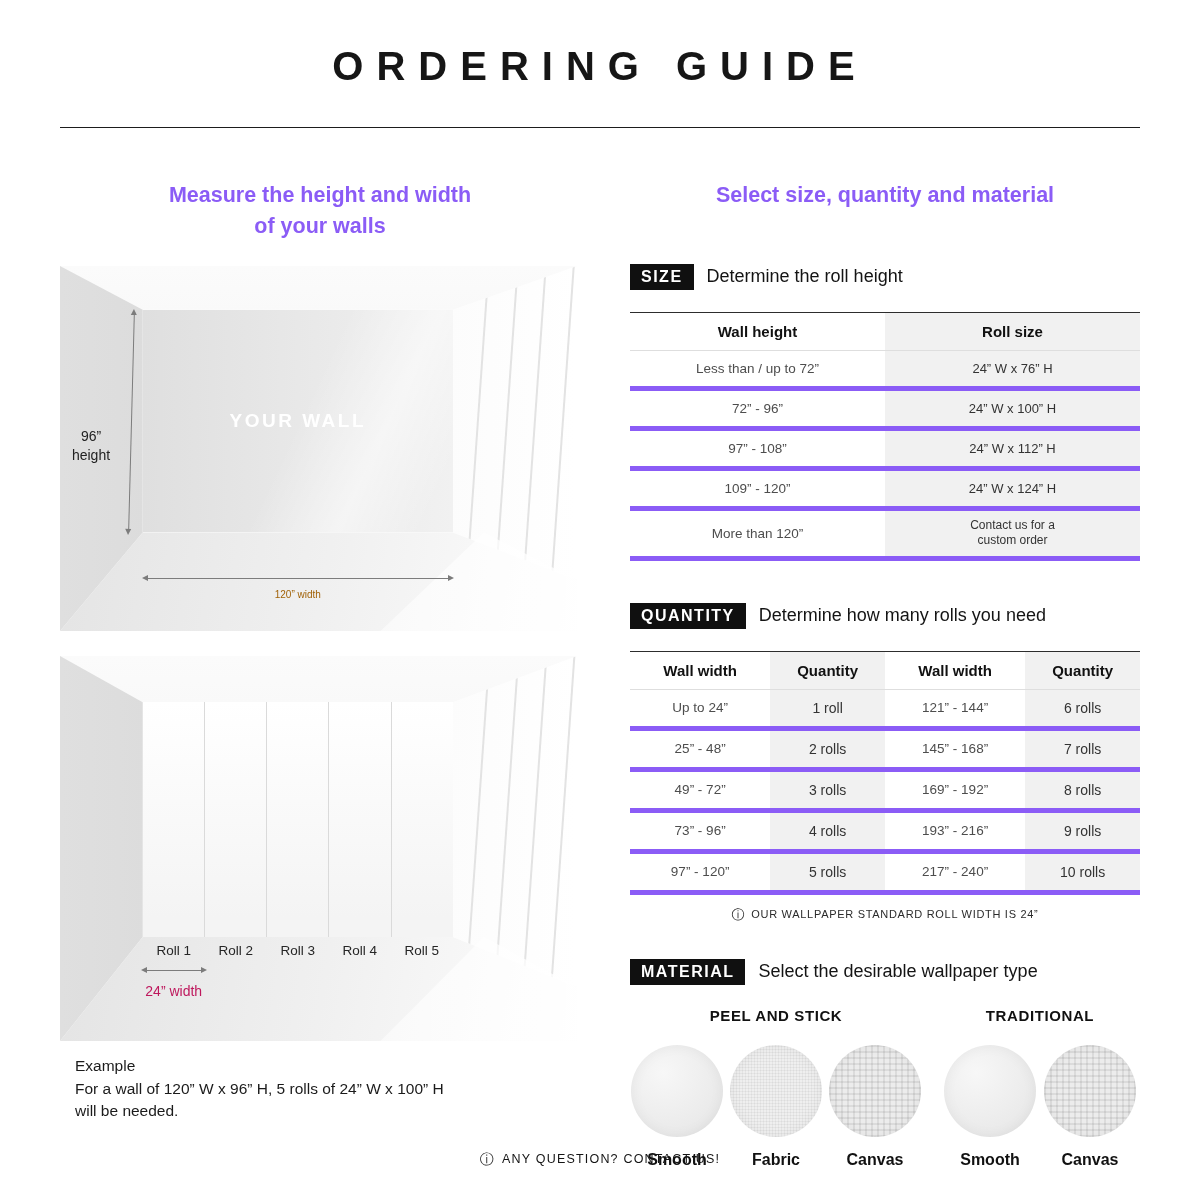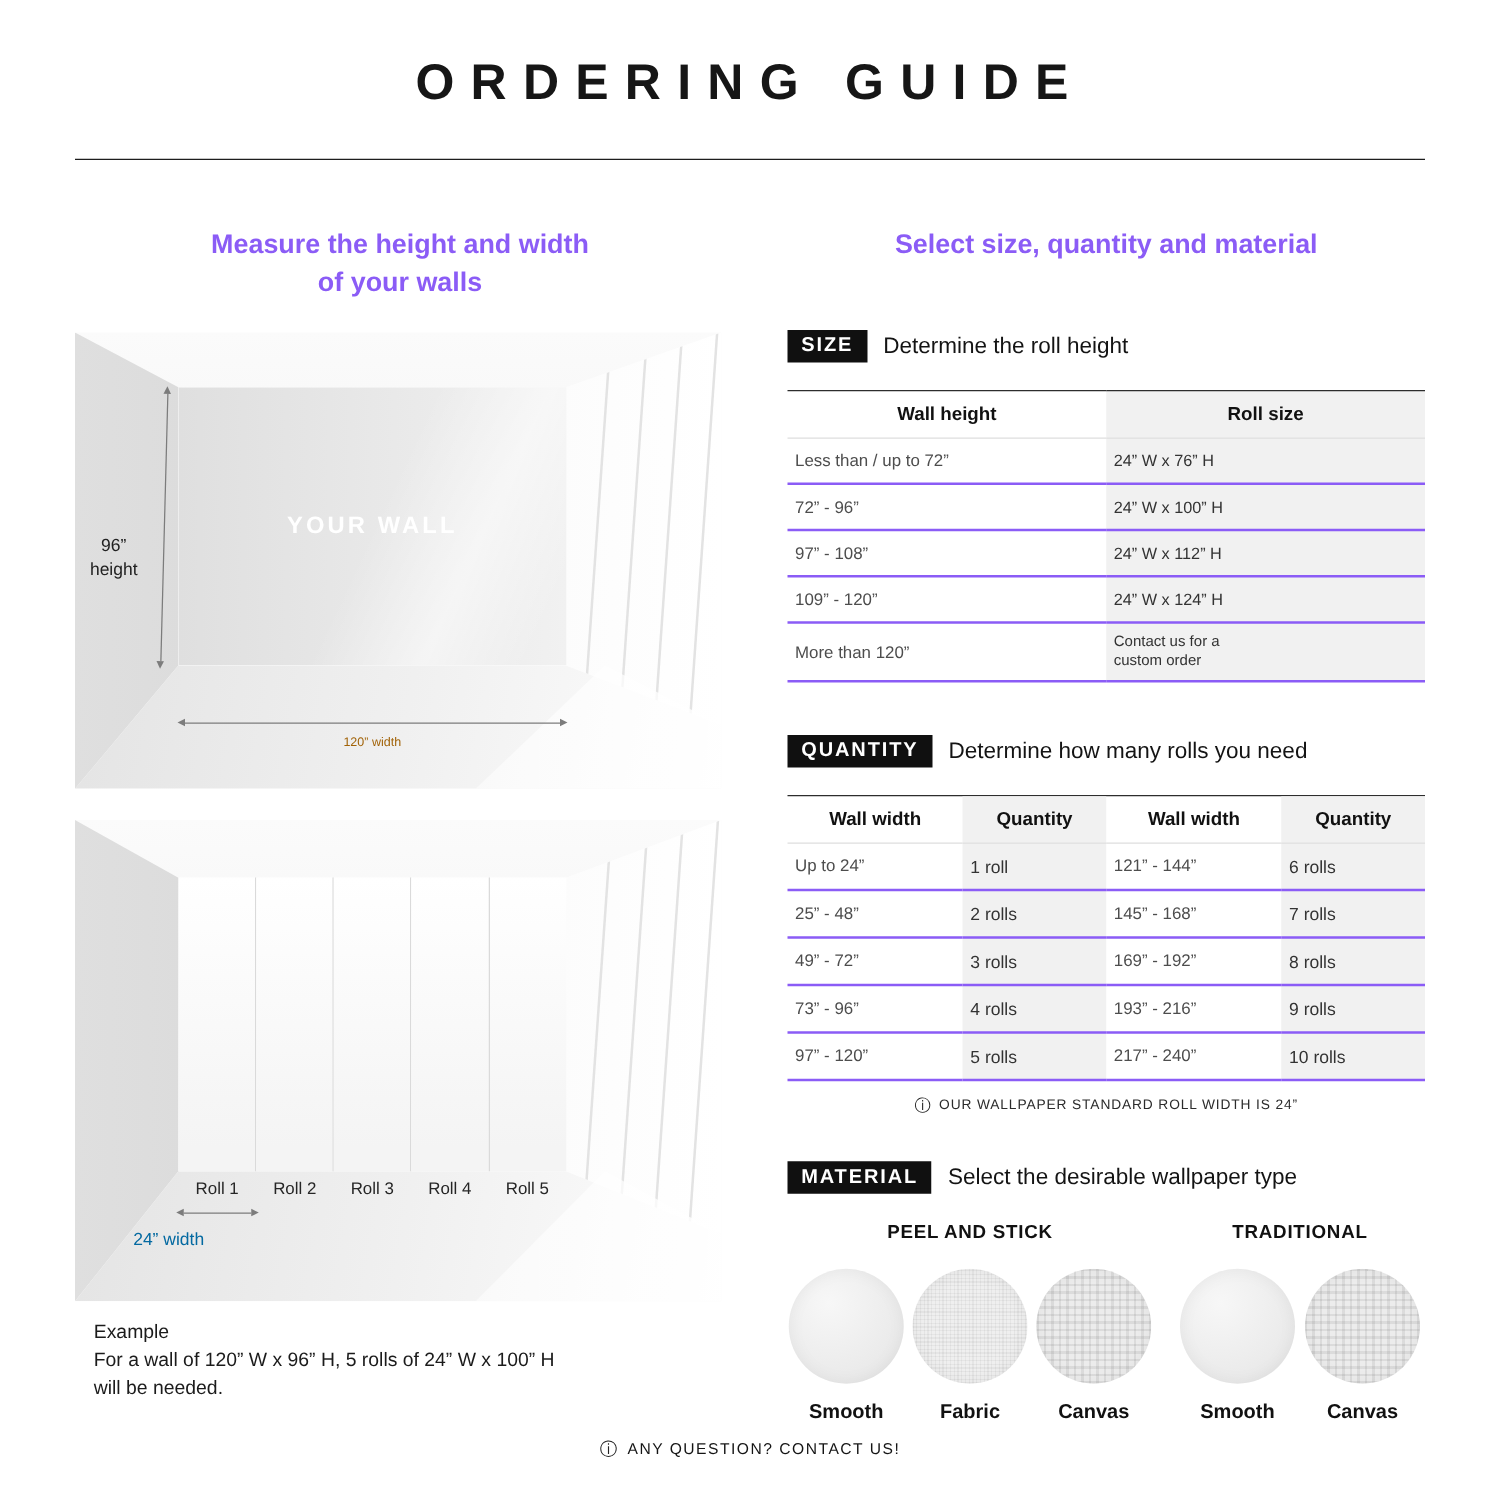--- a/index.html
+++ b/index.html
@@ -57,34 +57,34 @@
   .height-label span { display:block; }
   .room1 .dim-h { left:17%; top:85.5%; width:58%; }
   .width-label { position:absolute; left:16%; top:88.5%; width:60%; text-align:center; font-size:10px; color:#a16207; }
 
   .panels { position:absolute; left:16%; top:12%; width:60%; height:61%; display:flex; }
   .panel { flex:1; border-right:1px solid #dadada; background:linear-gradient(to bottom,#ffffff,#f4f4f4 92%); }
   .panel:last-child { border-right:none; }
   .roll-labels { position:absolute; left:16%; top:74.5%; width:60%; display:flex; }
   .roll-labels span { flex:1; text-align:center; font-size:13.5px; color:#262626; }
   .room2 .dim-h { left:16.8%; top:81.5%; width:10.5%; }
-  .roll-width-label { position:absolute; left:9%; top:84.8%; width:26%; text-align:left; font-size:14px; color:#0369a1; }
+  .roll-width-label { position:absolute; left:9%; top:84.8%; width:26%; text-align:center; font-size:14px; color:#be185d; }
 
   .example { margin-top:14px; padding-left:15px; font-size:15.5px; line-height:1.45; color:#1b1b1b; }
 
   
   .block-size { margin-top:53px; }
   .tag-row { display:flex; align-items:center; gap:13px; }
   .tag { background:#101010; color:#ffffff; font-weight:bold; font-size:16px; letter-spacing:1.5px; padding:4px 11px; }
   .tag-sub { font-size:18px; color:#141414; }
 
   .tbl { width:100%; border-collapse:collapse; margin-top:22px; }
   .size-tbl { border-top:1.5px solid #2d2d2d; }
   .tbl th { font-size:15px; font-weight:bold; color:#111; padding:10px 6px; border-bottom:1px solid #dedede; text-align:center; }
-  .tbl td { font-size:13.5px; color:#4d4d4d; padding:10px 6px; border-bottom:2px solid #8b5cf6; text-align:left; }
+  .tbl td { font-size:13.5px; color:#4d4d4d; padding:10px 6px; border-bottom:5px solid #8b5cf6; text-align:center; }
   .shade { background:#f1f1f1; }
   .size-tbl th, .size-tbl td { width:50%; }
   .size-tbl td.shade { font-size:13px; color:#333; }
   .size-tbl tr:last-child td.shade { font-size:12px; line-height:1.3; padding:7px 6px; }
 
   .block-qty { margin-top:42px; }
   .qty-tables { display:flex; border-top:1.5px solid #2d2d2d; margin-top:22px; }
   .qty-tbl { flex:1; margin-top:0; }
   .qty-tbl th.w, .qty-tbl td.w { width:55%; }
   .qty-tbl th.q, .qty-tbl td.q { width:45%; }

